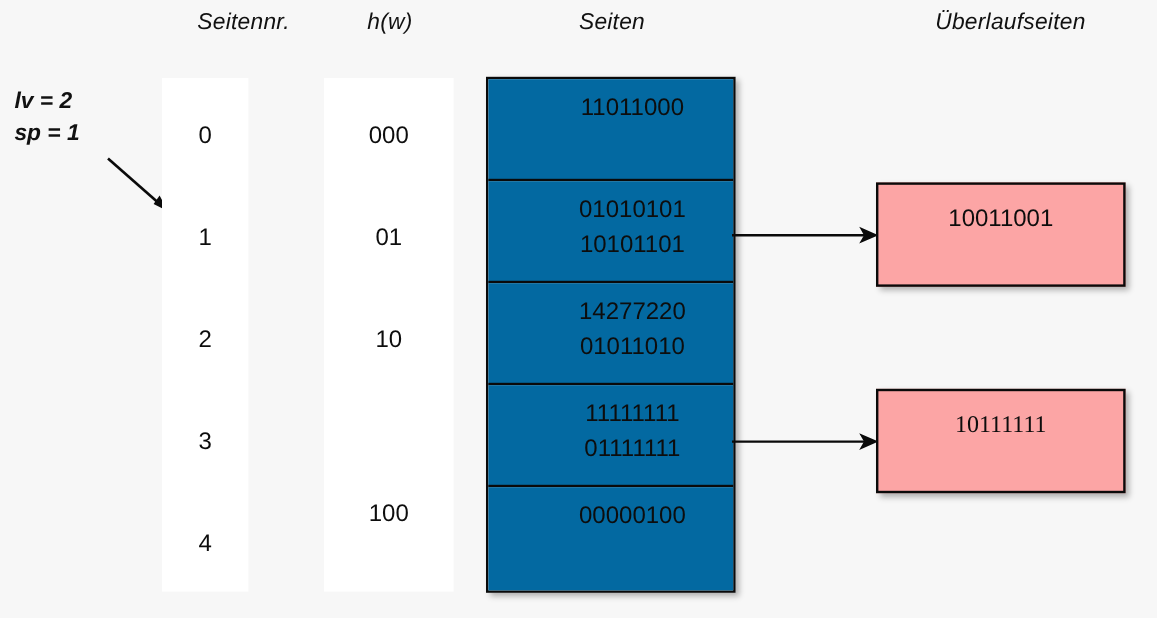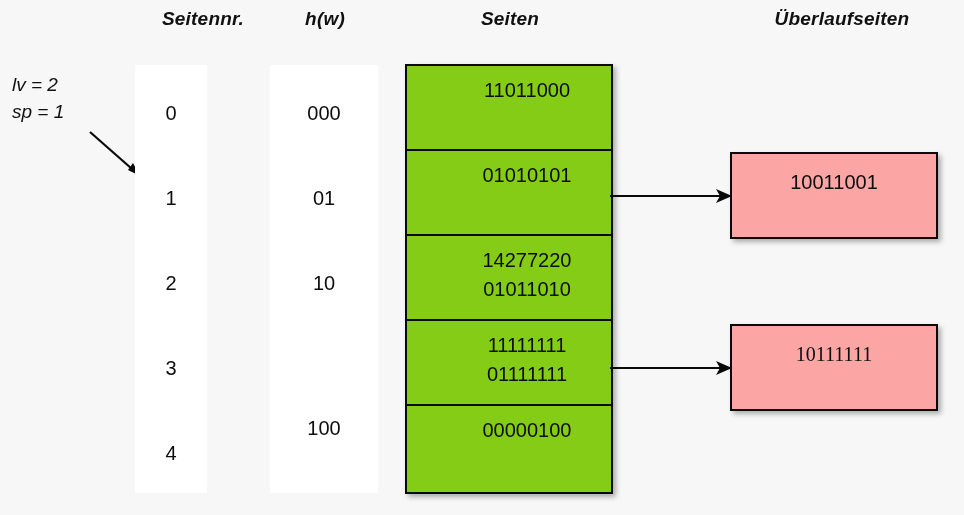--- a/index.html
+++ b/index.html
@@ -19,39 +19,39 @@
     width: 964px;
     height: 515px;
     background: #f7f7f7;
   }
 
   
   .col-header {
     position: absolute;
     font-style: italic;
     font-size: 19px;
-    font-weight: 700;
+    font-weight: 400;
     color: #111111;
     letter-spacing: 0.2px;
     white-space: nowrap;
     text-align: center;
   }
   #hdr-seitennr { left: 118px;  top: 8px;  width: 170px; }
   #hdr-hw       { left: 255px;  top: 8px;  width: 140px; }
   #hdr-seiten   { left: 420px;  top: 8px;  width: 180px; }
   #hdr-ueber    { left: 718px;  top: 8px;  width: 248px; }
 
   
   #params {
     position: absolute;
     left: 12px;
     top: 72px;
     font-style: italic;
     font-size: 19px;
-    font-weight: 400;
+    font-weight: 700;
     color: #111111;
     line-height: 1.42;
     white-space: nowrap;
   }
   #params .param-line { display: block; }
 
   
   #sp-arrow {
     position: absolute;
     left: 88px;
@@ -91,21 +91,21 @@
     border: 2px solid #0a0a0a;
     background: #ffffff;
     box-shadow: 3px 3px 5px rgba(0,0,0,0.30);
     box-sizing: border-box;
   }
   .seiten-row {
     height: 85px;
     border-bottom: 2px solid #0a0a0a;
     box-sizing: border-box;
     position: relative;
-    background: #84cc16;
+    background: #0369a1;
     padding-top: 10px;
     padding-left: 36px;
   }
   .seiten-row:last-child {
     border-bottom: none;
     height: 86px;
   }
   .seiten-entry {
     display: block;
     text-align: center;
@@ -183,20 +183,21 @@
   <div class="cell cell-hw" style="top:418px">100</div>
 
   <div id="seiten-table">
 
     <div class="seiten-row">
       <span class="seiten-entry">11011000</span>
     </div>
 
     <div class="seiten-row">
       <span class="seiten-entry">01010101</span>
+      <span class="seiten-entry">10101101</span>
     </div>
 
     <div class="seiten-row">
       <span class="seiten-entry">14277220</span>
       <span class="seiten-entry">01011010</span>
     </div>
 
     <div class="seiten-row">
       <span class="seiten-entry">11111111</span>
       <span class="seiten-entry">01111111</span>

